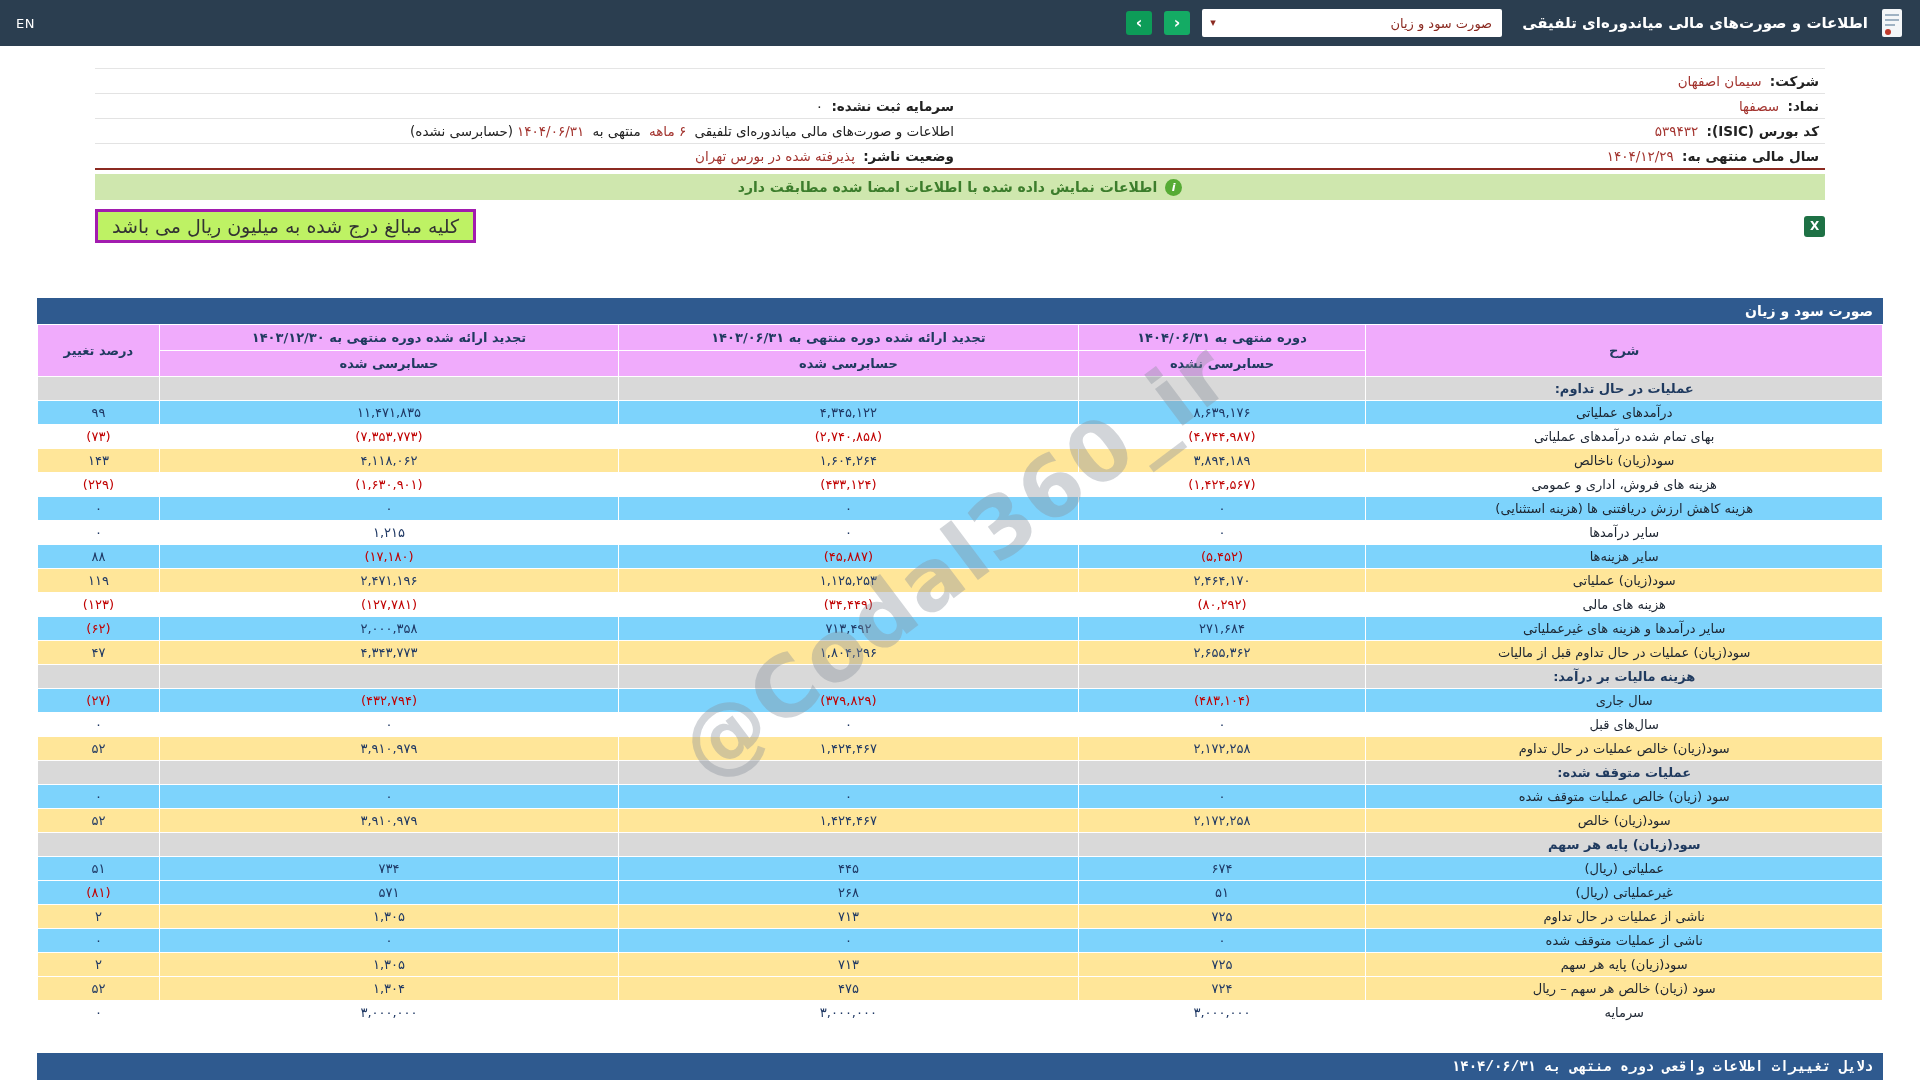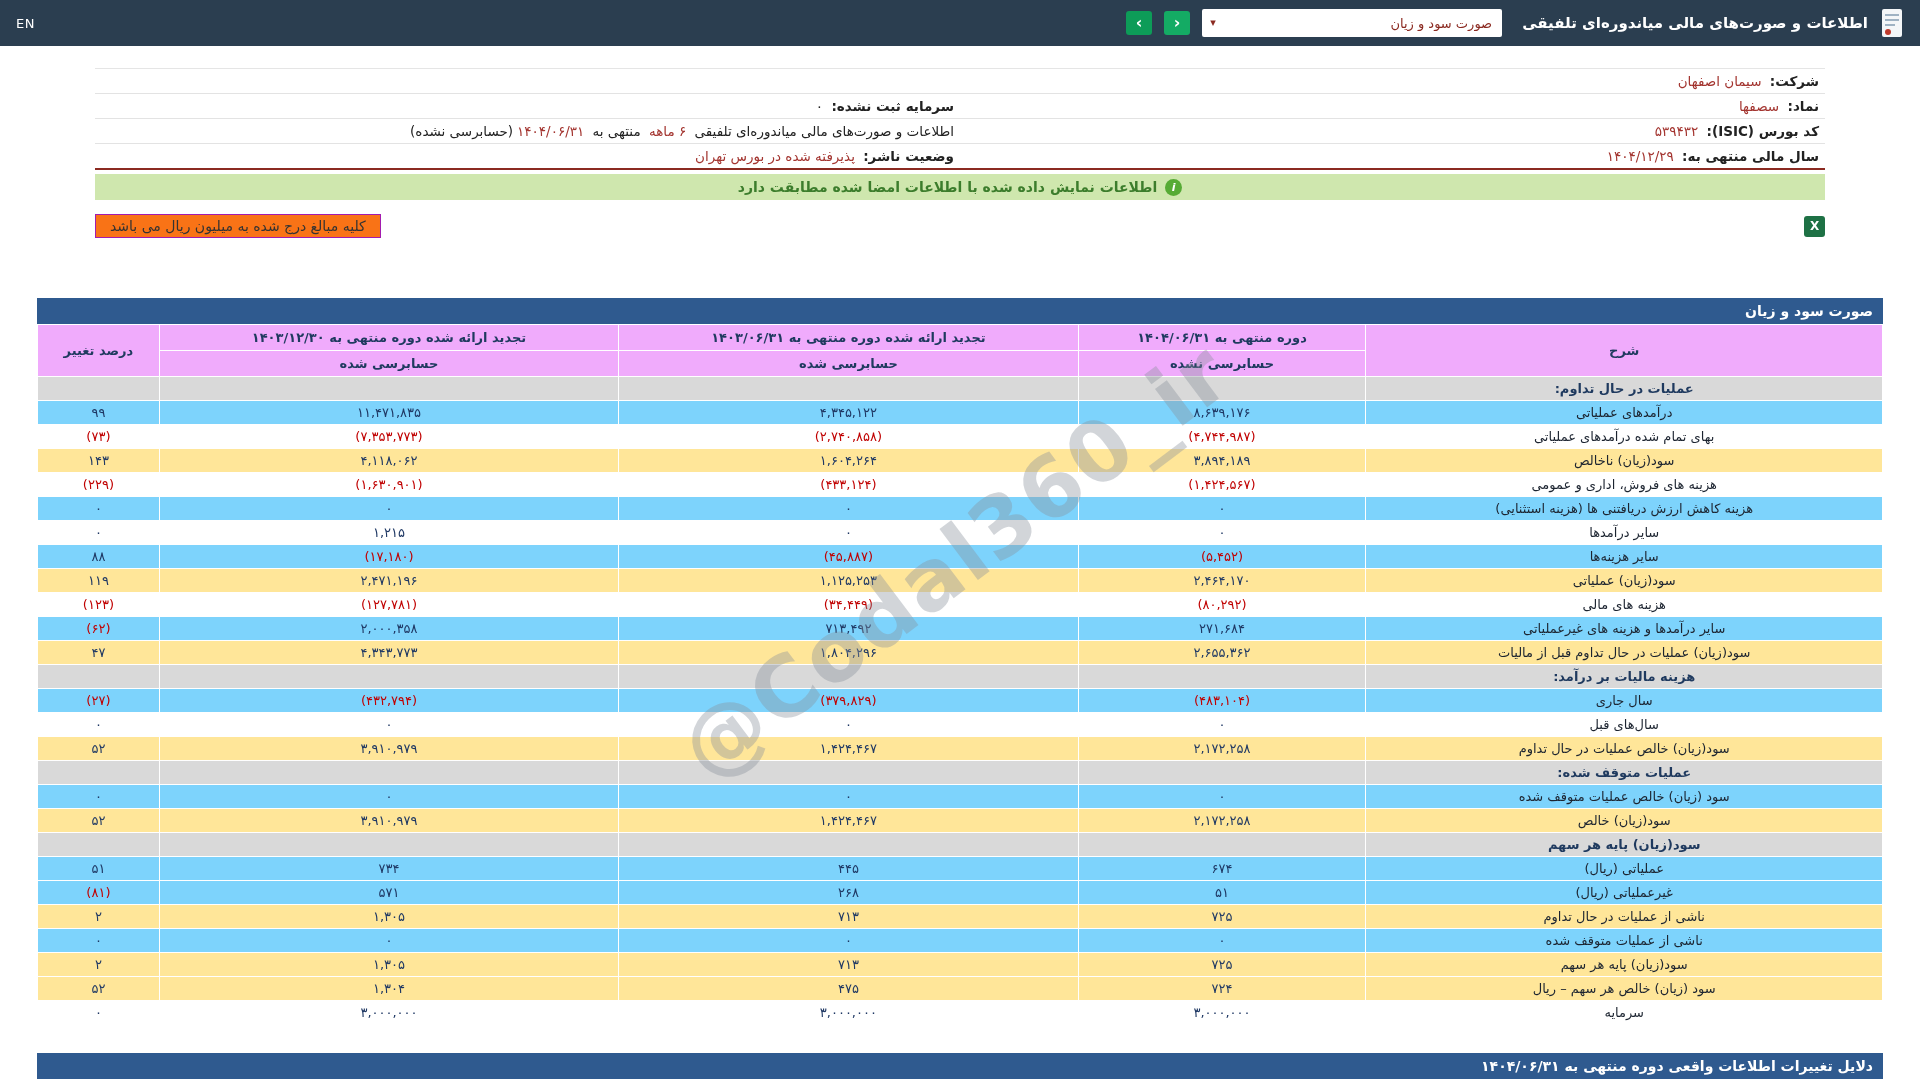--- a/index.html
+++ b/index.html
@@ -96,24 +96,24 @@
   }
   .excel-btn {
     width: 21px; height: 21px;
     background: #1e7145; border: none; border-radius: 3px;
     color: #fff; font-size: 12px; font-weight: bold;
     display: flex; align-items: center; justify-content: center;
     cursor: pointer;
     font-family: "DejaVu Sans", sans-serif;
   }
   .note-box {
-    border: 1px solid #a21caf;
+    border: 3px solid #a21caf;
     padding: 3px 14px;
-    font-size: 14px; color: #333;
-    background: #f97316;
+    font-size: 19px; color: #333;
+    background: #bef264;
   }
 
   
   .pl-wrap { margin: 60px 37px 0; }
   .band {
     background: #2f5a8f; color: #fff;
     font-size: 14px; font-weight: bold;
     padding: 5px 10px;
   }
   table.pl { width: 100%; border-collapse: collapse; table-layout: fixed; }
@@ -134,21 +134,21 @@
   .cell-label { text-align: center; color: #1c2430; }
   .cell-num { text-align: center; color: #1f3864; direction: ltr; }
   .cell-num.neg { color: #c00000; }
   .row-blue td { background: #7dd3fc; }
   .row-white td { background: #ffffff; }
   .row-yellow td { background: #ffe699; }
   .row-section td { background: #d9d9d9; }
   .row-section .cell-label { font-weight: bold; color: #1f3a5f; }
 
   
-  .footer-band { margin: 28px 37px 0; }
+  .footer-band { margin: 28px 37px 0; font-family: Liberation Mono, monospace; }
 
   
   .watermark {
     position: absolute;
     top: 512px; left: 575px;
     width: 760px;
     text-align: center;
     transform: rotate(-37deg);
     font-size: 84px; font-weight: bold;
     letter-spacing: 2px;

